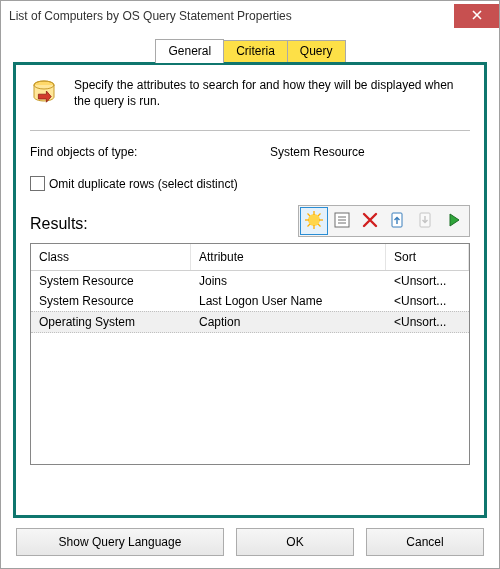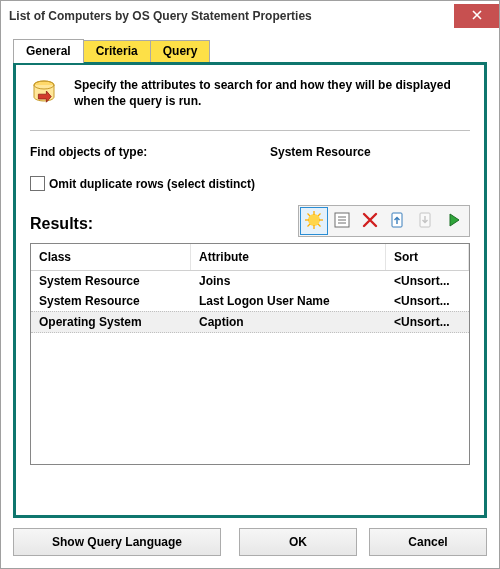--- a/index.html
+++ b/index.html
@@ -1,21 +1,21 @@
 <!DOCTYPE html>
 <html><head>
 <meta charset="utf-8">
 <style>
   html,body{margin:0;padding:0;font-family:"Segoe UI",Tahoma,Arial,sans-serif;font-size:12px;color:#000;background:#fff;}
-  .window{width:500px;height:569px;background:#fff;border:1px solid #a0a0a0;box-sizing:border-box;display:flex;flex-direction:column;position:relative;font-weight:bold;}
+  .window{width:500px;height:569px;background:#fff;border:1px solid #a0a0a0;box-sizing:border-box;display:flex;flex-direction:column;position:relative;}
   .titlebar{height:30px;display:flex;align-items:center;justify-content:space-between;background:#fff;padding-left:8px;color:#333;}
   .titlebar .title{font-size:12px;}
   .close-btn{width:45px;height:24px;background:#c75050;display:flex;align-items:center;justify-content:center;cursor:pointer;}
   .close-btn svg{width:10px;height:10px;}
-  .client{flex:1;padding:8px 12px 12px 12px;display:flex;flex-direction:column;}
+  .client{flex:1;padding:8px 12px 12px 12px;display:flex;flex-direction:column;align-items:center;}
   .tabstrip{display:flex;align-items:flex-end;height:23px;position:relative;}
   .tab{border:1px solid #a9a9a9;border-bottom:none;background:#fff;padding:3px 12px 4px 12px;margin-right:-1px;font-size:12px;color:#000;position:relative;cursor:pointer;}
   .tab.active{background:#fff;z-index:2;padding-top:4px;padding-bottom:5px;margin-bottom:-1px;}
   .tab.inactive{background:#fde047;}
   .tab-panel{border:3px solid #0f766e;flex:1;padding:12px 14px;display:flex;flex-direction:column;position:relative;background:#fff;}
   .intro{display:flex;align-items:flex-start;gap:10px;margin-bottom:16px;}
   .intro .icon{flex:0 0 auto;}
   .intro .txt{font-size:12px;line-height:1.35;}
   .divider{height:1px;border-top:1px solid #c0c0c0;margin-bottom:8px;}
   .row{display:flex;align-items:center;min-height:24px;font-size:12px;}

